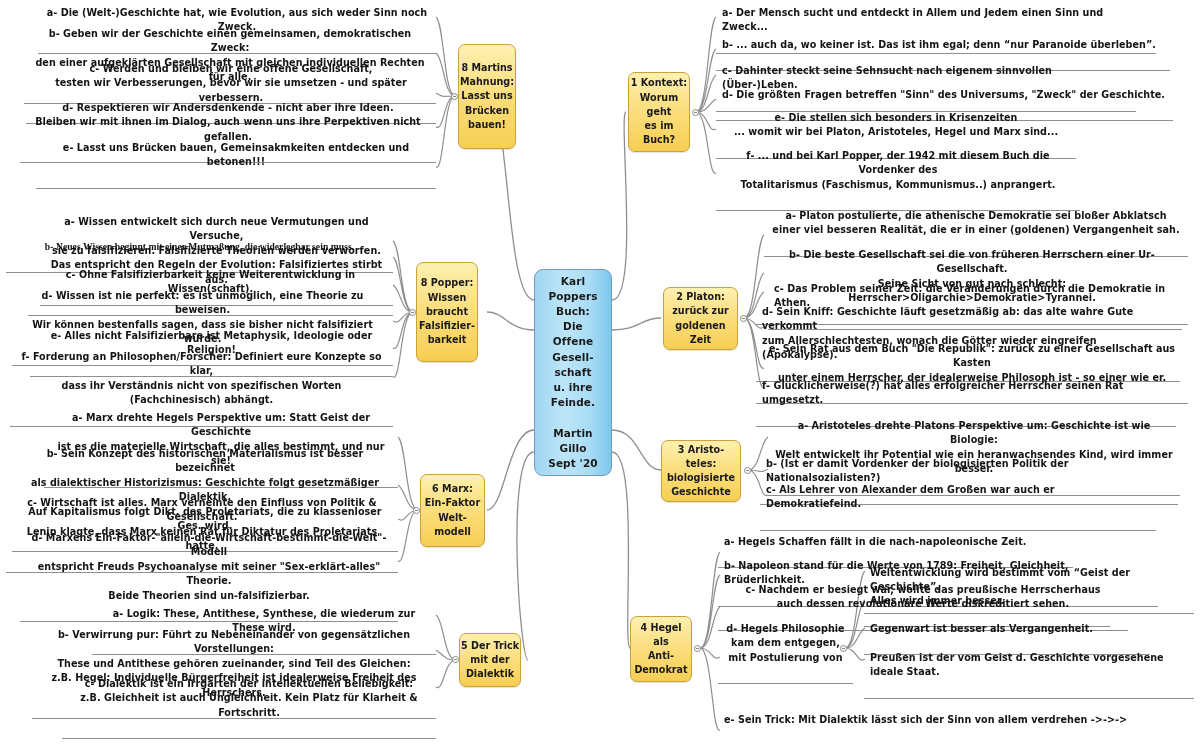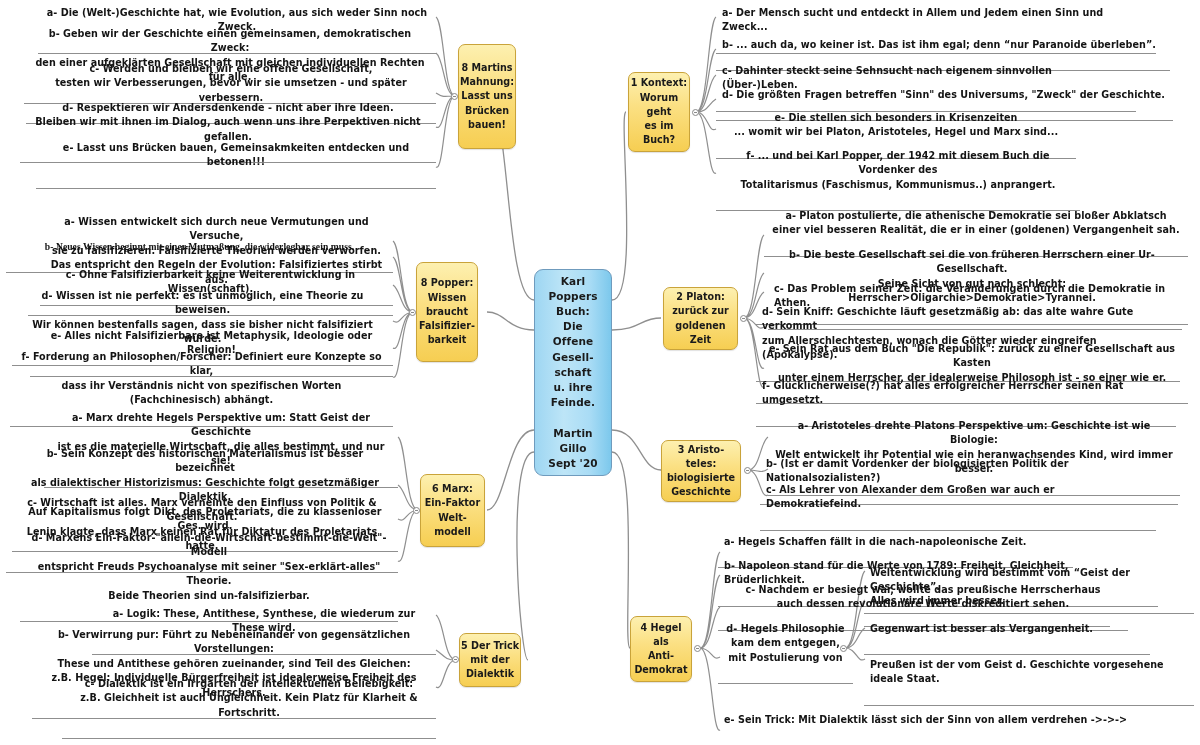--- a/index.html
+++ b/index.html
@@ -357,17 +357,17 @@
 
   <div class="leaf l" style="left:864px;top:565px;width:330px;">
     <div class="txt">Weltentwicklung wird bestimmt vom “Geist der Geschichte”.</div>
   </div>
   <div class="leaf l" style="left:864px;top:593px;width:246px;">
     <div class="txt">Alles wird immer besser.</div>
   </div>
   <div class="leaf l" style="left:864px;top:621px;width:286px;">
     <div class="txt">Gegenwart ist besser als Vergangenheit.</div>
   </div>
-  <div class="leaf l" style="left:864px;top:650px;width:330px;margin-top:7px;">
+  <div class="leaf l" style="left:864px;top:650px;width:330px;">
     <div class="txt">Preußen ist der vom Geist d. Geschichte vorgesehene ideale Staat.</div>
   </div>
 
 </div>
 
 </body></html>

